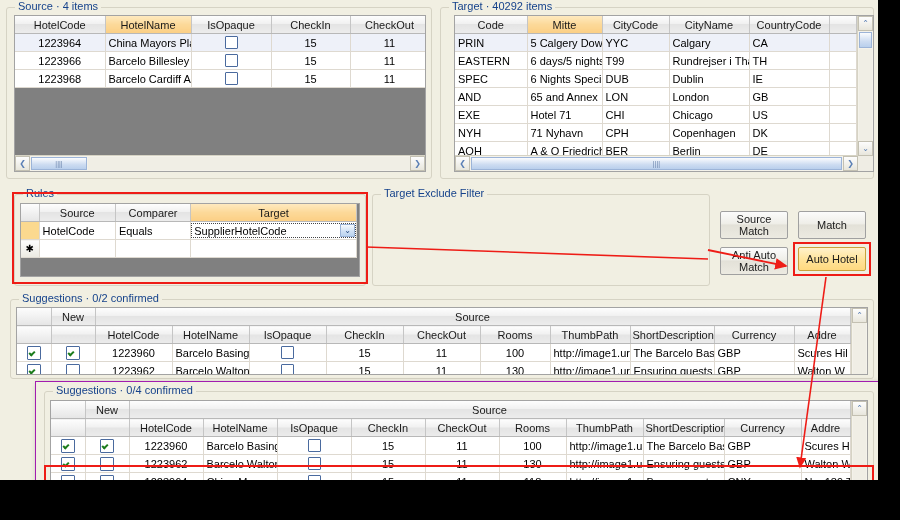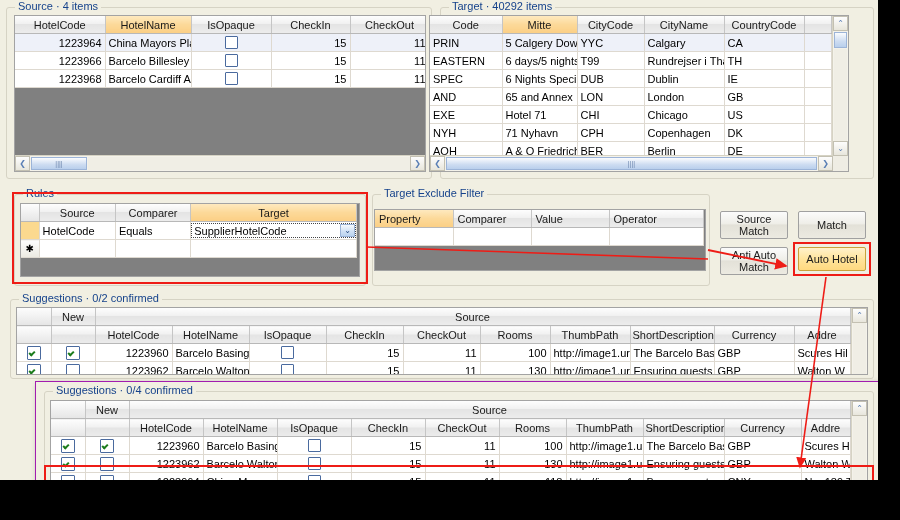--- a/index.html
+++ b/index.html
@@ -64,21 +64,21 @@
     border-right:1px solid #ded9d0;
     border-bottom:1px solid #ded9d0;
     height:17px;
     padding:0 3px;
     font-size:11px;
     white-space:nowrap;
     overflow:hidden;
     background:#fff;
   }
   table.g tr.sel td{background:#eef1f9;}
-  td.num{text-align:right;}
+  td.num{text-align:center;}
   td.ctr{text-align:center;}
   .cb{
     display:inline-block;width:11px;height:11px;
     border:1px solid #4a6a9e;background:#fff;
     vertical-align:middle;position:relative;border-radius:1px;
   }
   .cb.on::after{
     content:"";position:absolute;left:1px;top:4px;width:4px;height:2px;
     border-left:2px solid #1c7c1c;border-bottom:2px solid #1c7c1c;
     transform:rotate(-45deg);
@@ -212,21 +212,21 @@
       <div class="sbtn">❮</div>
       <div class="sthumb" style="width:56px;">||||</div>
       <div class="strack"></div>
       <div class="sbtn">❯</div>
     </div>
   </div>
 
   <div class="group" style="left:440px;top:7px;width:432px;height:170px;">
     <span class="legend">Target · 40292 items</span>
   </div>
-  <div class="grid" style="left:429px;top:15px;width:418px;height:155px;">
+  <div class="grid" style="left:454px;top:15px;width:418px;height:155px;">
     <div class="gridbody">
       <table class="g" style="width:401px;">
         <colgroup>
             <col style="width:72px">
             <col style="width:75px">
             <col style="width:67px">
             <col style="width:80px">
             <col style="width:80px">
             <col style="width:27px">
           </colgroup>
@@ -360,48 +360,20 @@
             <td></td>
             <td></td>
           </tr>
         </tbody>
       </table>
     </div>
   </div>
 
   <div class="group" style="left:372px;top:194px;width:336px;height:90px;">
     <span class="legend">Target Exclude Filter</span>
-  </div>
-  <div class="grid" style="left:374px;top:209px;width:330px;height:60px;">
-    <div class="gridbody">
-      <table class="g" style="width:328px;">
-        <colgroup>
-            <col style="width:78px">
-            <col style="width:78px">
-            <col style="width:78px">
-            <col style="width:94px">
-          </colgroup>
-        <thead>
-          <tr>
-            <th class="sorted" style="text-align:left;padding-left:4px;">Property</th>
-            <th style="text-align:left;padding-left:4px;">Comparer</th>
-            <th style="text-align:left;padding-left:4px;">Value</th>
-            <th style="text-align:left;padding-left:4px;">Operator</th>
-          </tr>
-        </thead>
-        <tbody>
-          <tr>
-            <td></td>
-            <td></td>
-            <td></td>
-            <td></td>
-          </tr>
-        </tbody>
-      </table>
-    </div>
   </div>
 
   <div class="btn" style="left:720px;top:211px;width:68px;height:28px;white-space:pre-line;">Source
 Match</div>
   <div class="btn" style="left:798px;top:211px;width:68px;height:28px;">Match</div>
   <div class="btn strike" style="left:720px;top:247px;width:68px;height:28px;white-space:pre-line;">Anti Auto
 Match</div>
   <div class="btn hot" style="left:798px;top:247px;width:68px;height:24px;">Auto Hotel</div>
 
   <div class="group" style="left:10px;top:299px;width:862px;height:78px;">

